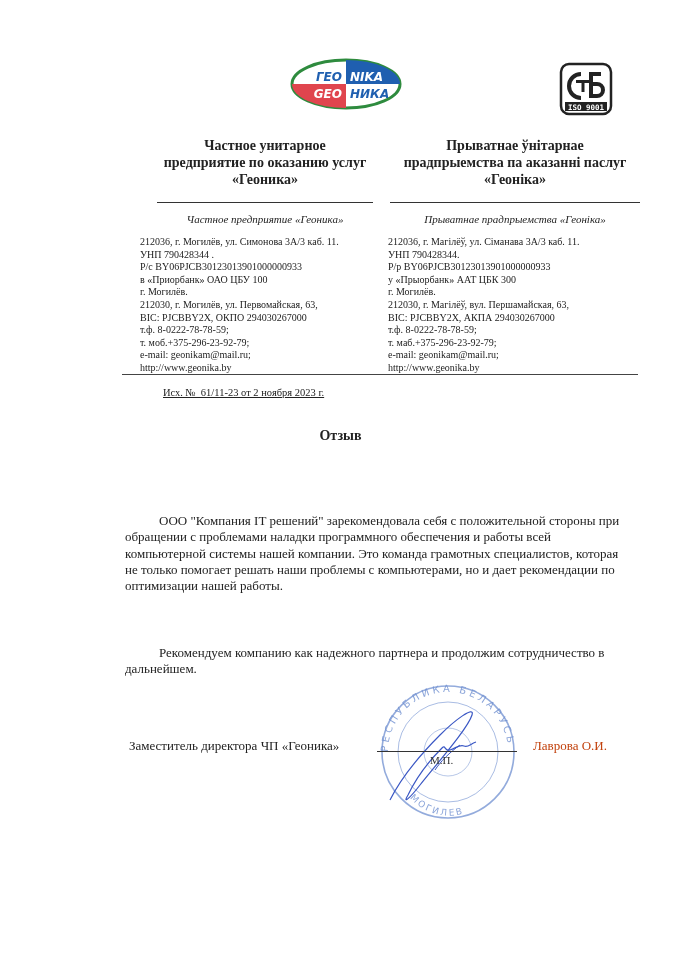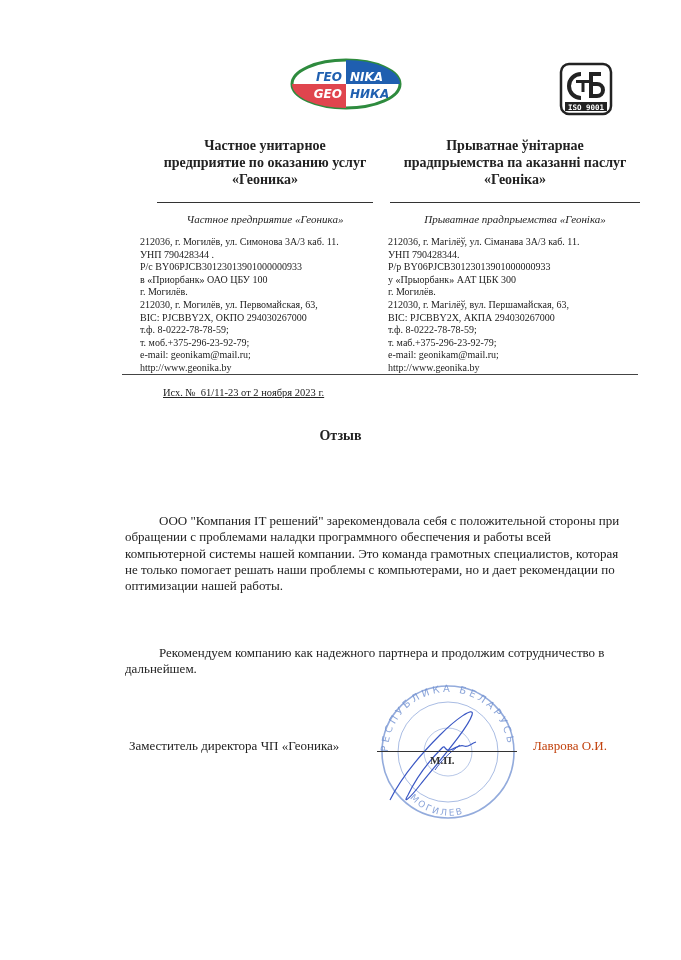--- a/index.html
+++ b/index.html
@@ -24,21 +24,21 @@
   .rule { position: absolute; height: 1px; background: #444; }
   #rule-main { left: 122px; top: 374px; width: 516px; }
   #ref { left: 163px; top: 387px; font-size: 10.5px; text-decoration: underline; color: #222; }
   #doc-title { left: 0; width: 681px; top: 428px; text-align: center; font-weight: bold; font-size: 14px; color: #222; }
   .para { position: absolute; left: 125px; width: 498px; font-size: 13px; line-height: 16.3px; color: #222; text-align: left; }
   #para1 { top: 513px; }
   #para2 { top: 645px; }
   .indent { display: inline-block; width: 34px; }
   #sig-role { left: 129px; top: 738px; font-size: 13px; color: #222; }
   #sig-line { left: 377px; top: 751px; width: 140px; height: 1px; background: #333; }
-  #sig-mp { left: 430px; top: 754px; font-size: 11px; font-weight: bold; color: #333; }
+  #sig-mp { left: 430px; top: 754px; font-size: 11px; font-weight: normal; color: #333; }
   #sig-name { left: 533px; top: 738px; font-size: 13px; color: #c2410c; }
   #stamp { left: 370px; top: 680px; width: 155px; height: 140px; }
   #signature { left: 380px; top: 700px; width: 120px; height: 110px; }
 </style>
 </head>
 <body>
 
 <svg id="logo-geonika" class="abs" viewBox="0 0 112 52">
   <ellipse cx="56" cy="26" rx="54" ry="24" fill="#fff" stroke="#2e8b3e" stroke-width="3"></ellipse>
   <path d="M56 2 A54 24 0 0 1 110 26 L56 26 Z" fill="#1f5fb0"></path>

